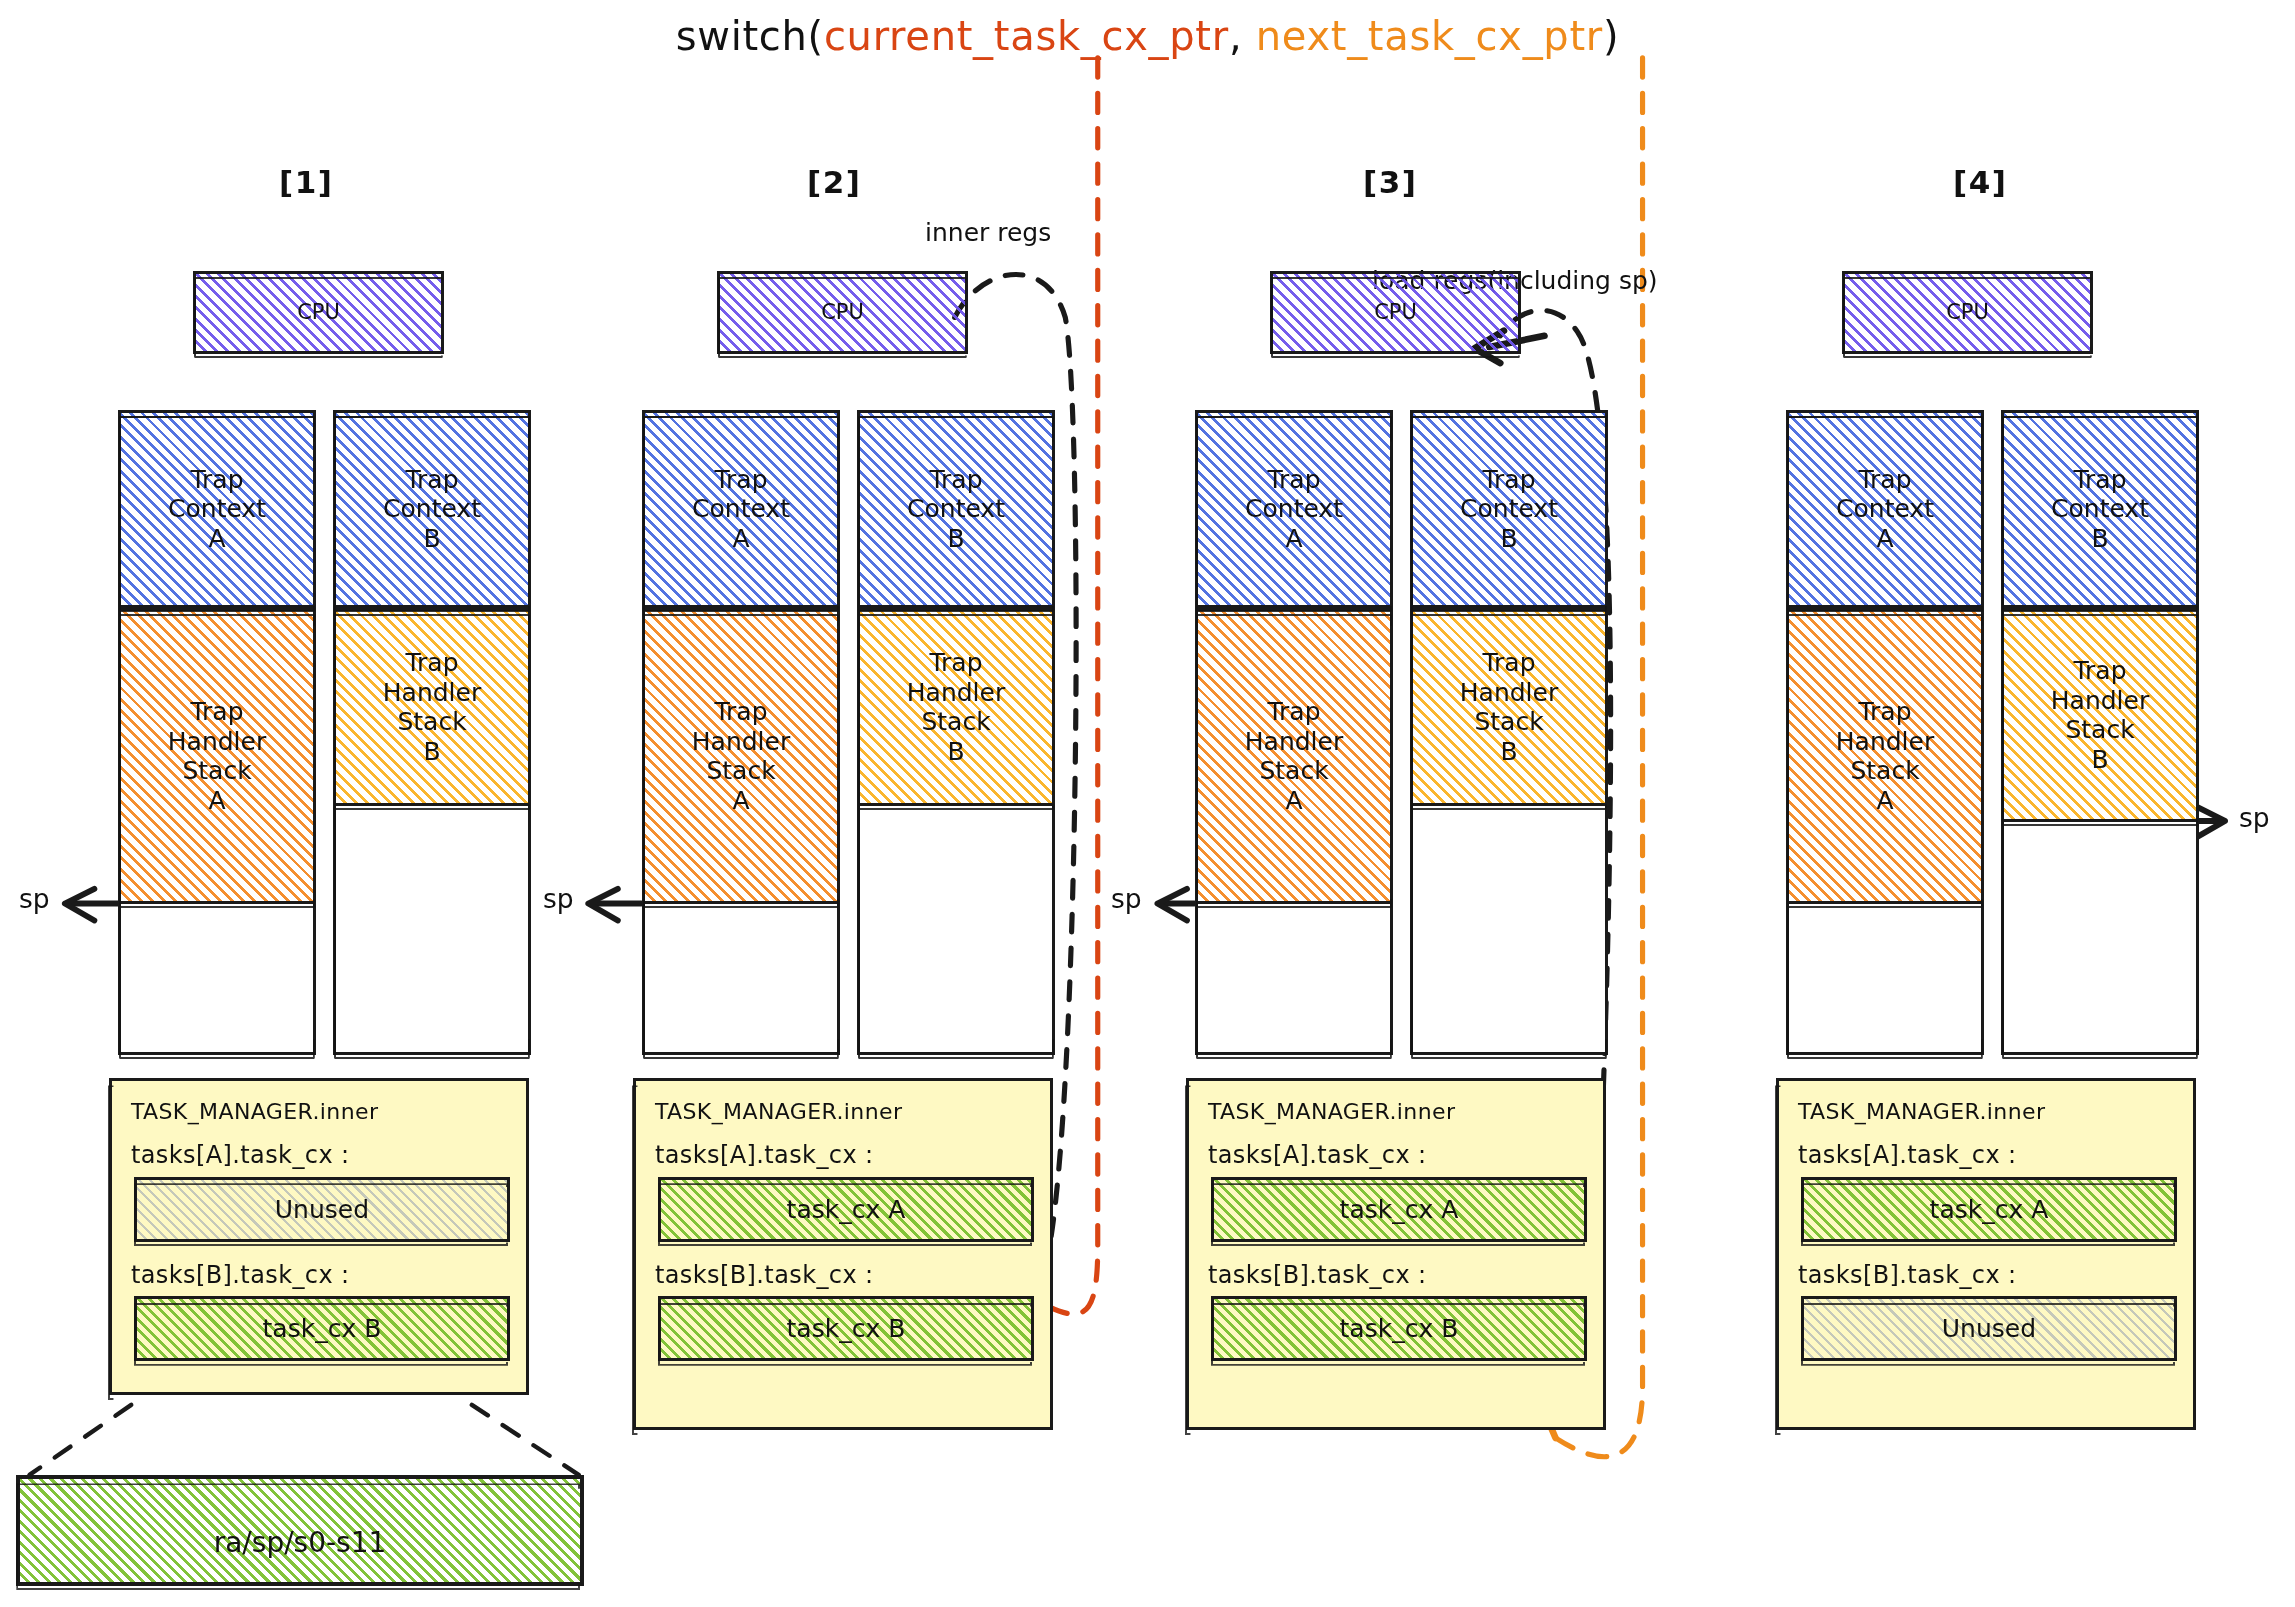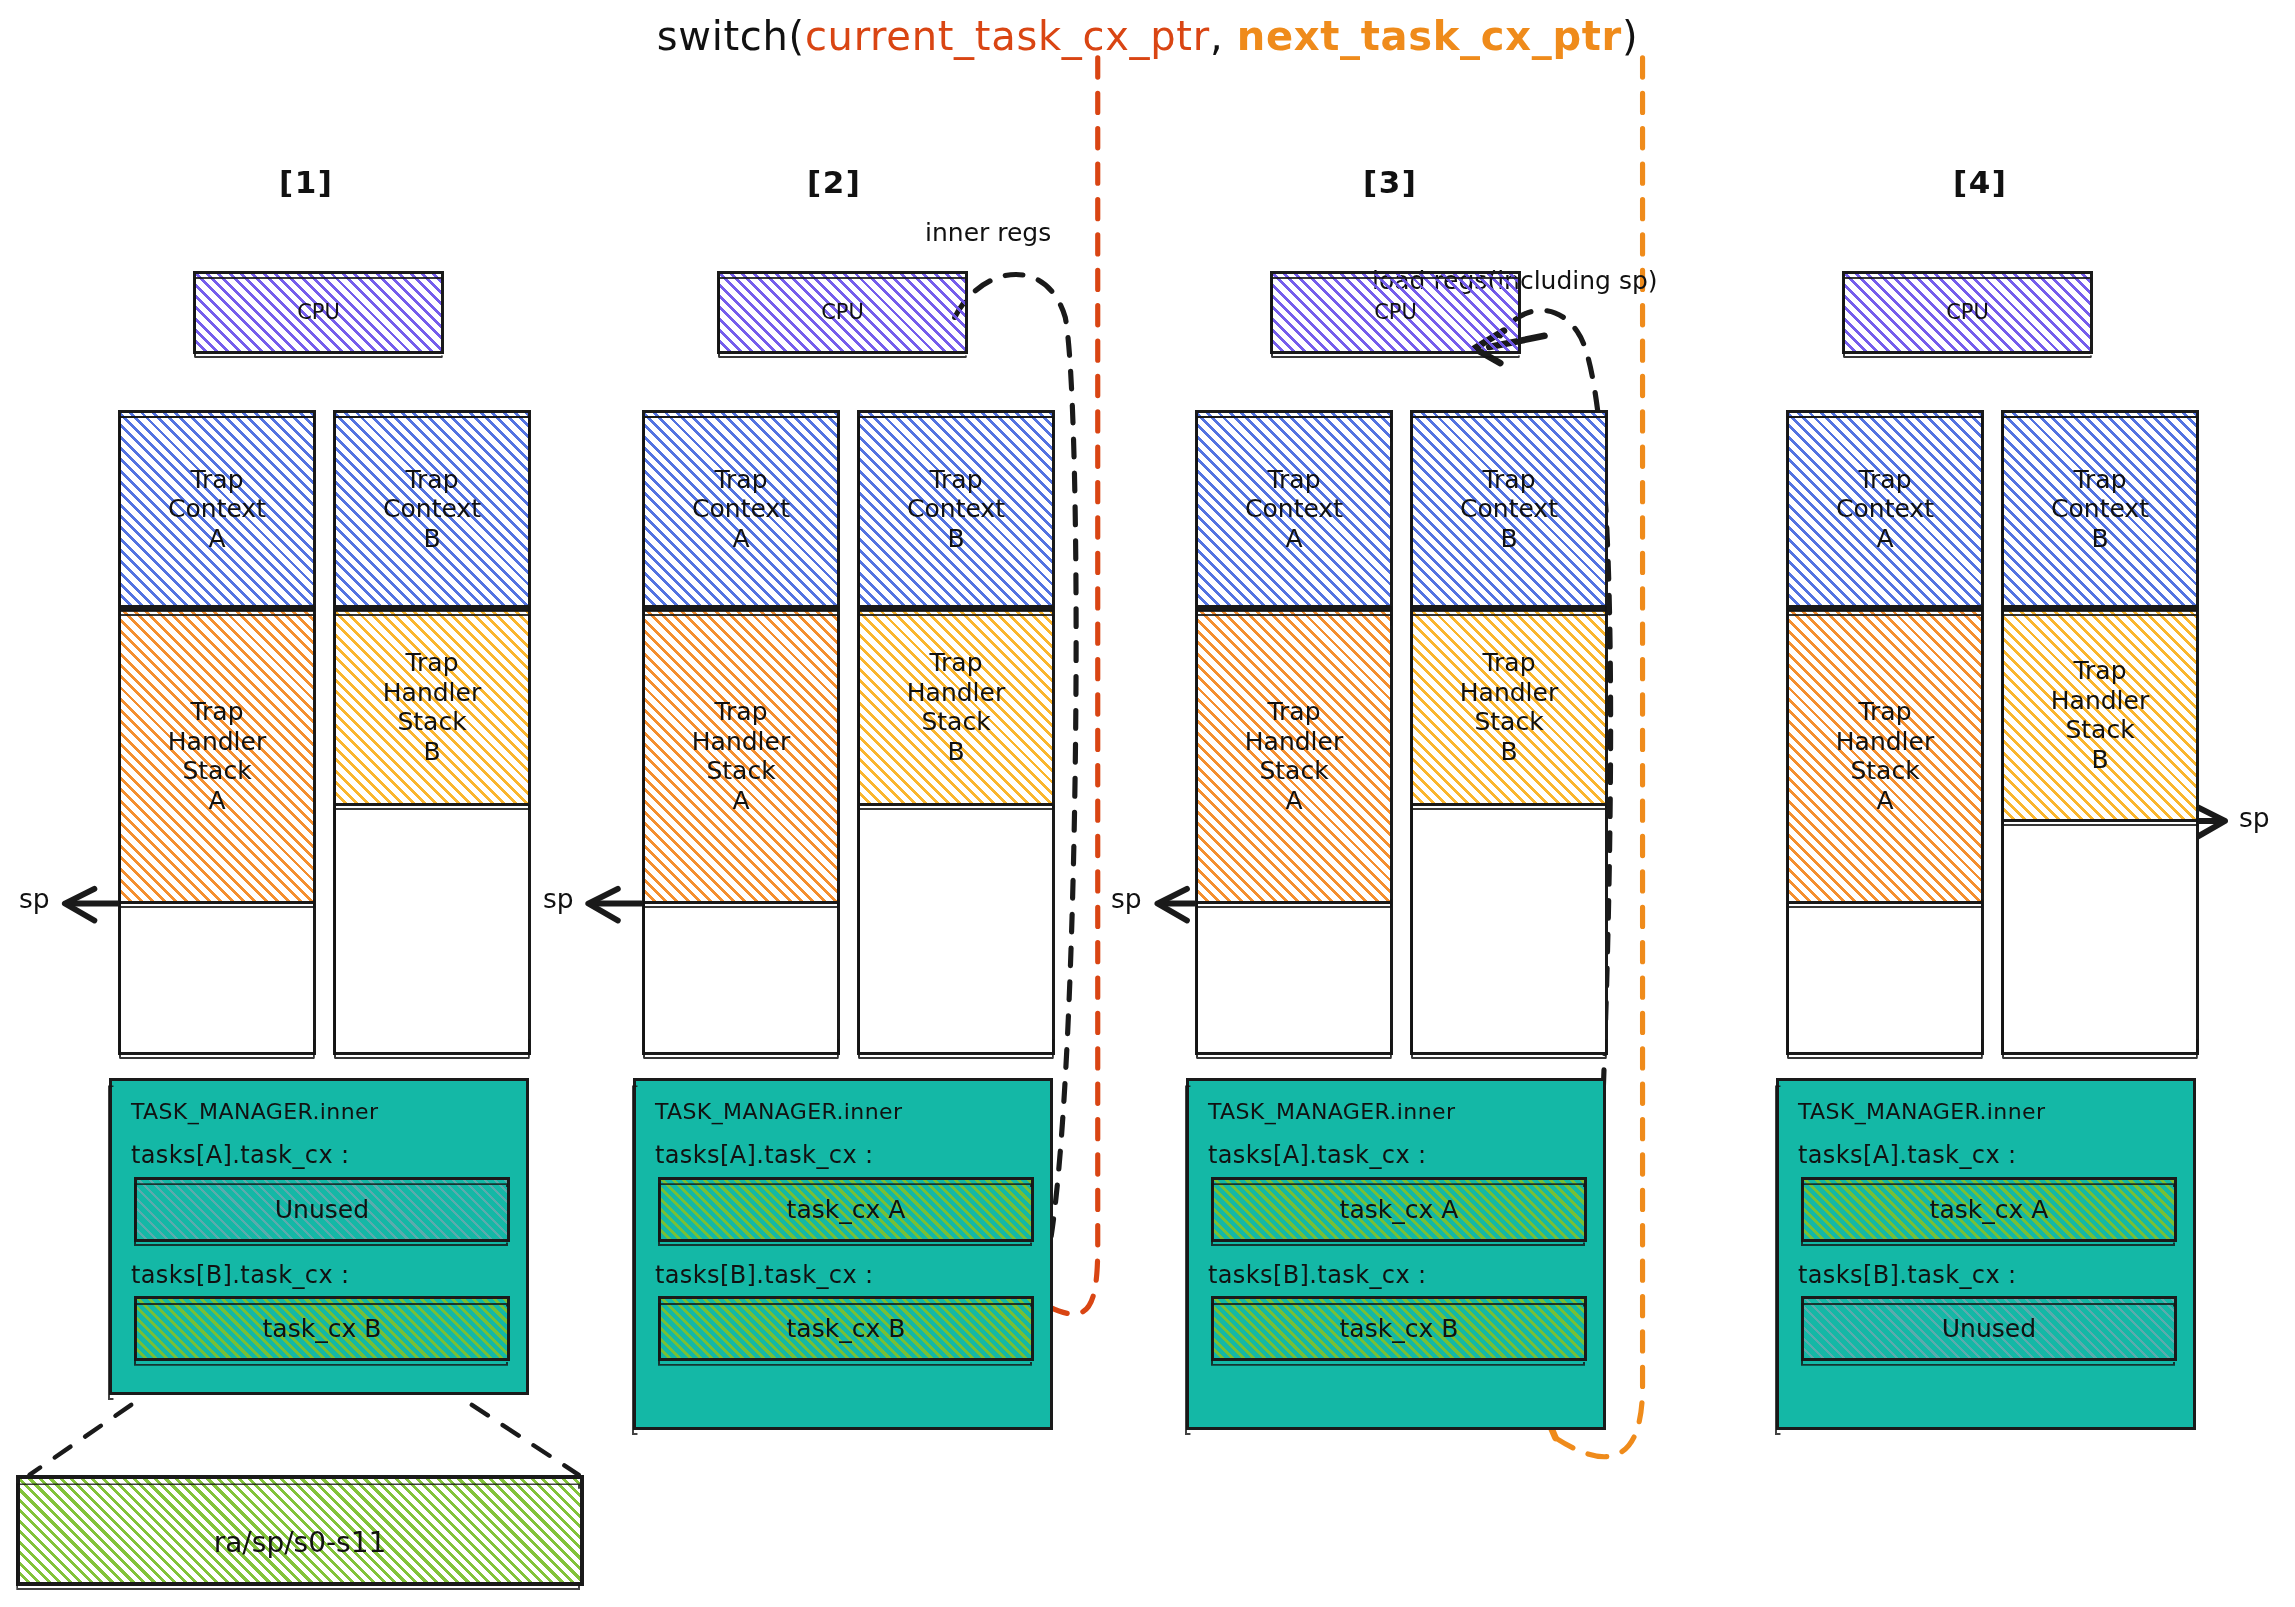--- a/index.html
+++ b/index.html
@@ -6,21 +6,21 @@
   body{width:2295px;height:1608px;position:relative;overflow:hidden;
        font-family:"DejaVu Sans", sans-serif;}
 
   
   #title{
     position:absolute; top:13.3px; left:0; width:2295px;
     text-align:center; font-size:40px; letter-spacing:0.7px;
     color:#111; white-space:nowrap;
   }
   #title .kw-cur{color:#d94513;}
-  #title .kw-next{color:#ef8b1b;font-weight:bold;}
+  #title .kw-next{color:#ef8b1b;}
 
   
   .step-label{
     position:absolute; font-size:31px; color:#111; font-weight:600;
     letter-spacing:1.5px;
   }
 
   
   .hbox{
     position:absolute; box-sizing:border-box;
@@ -74,21 +74,21 @@
     clip-path:polygon(0 0,100% 0,100% 4%,2% 4%,2% 97%,100% 97%,100% 100%,0 100%);
   }
 
   .cpu-box{font-size:21px;}
   .tc-box{font-size:25px;}
   .ths-box{font-size:25px;}
 
   
   .tm-panel{
     position:absolute; box-sizing:border-box;
-    border:3.7px solid #1a1a1a; background:#14b8a6;
+    border:3.7px solid #1a1a1a; background:#fef9c3;
     padding:14.7px 16px;
   }
   .tm-panel::after{
     content:""; position:absolute; left:-4.4px; top:4.4px;
     width:100%; height:100%;
     border:2.2px solid rgba(20,20,20,.8);
     pointer-events:none;
     clip-path:polygon(0 0,1.4% 0,1.4% 100%,0 100%);
   }
   .tm-title{font-size:22px;color:#111;margin:2.9px 0 17.7px 2.9px;letter-spacing:0.4px;}

